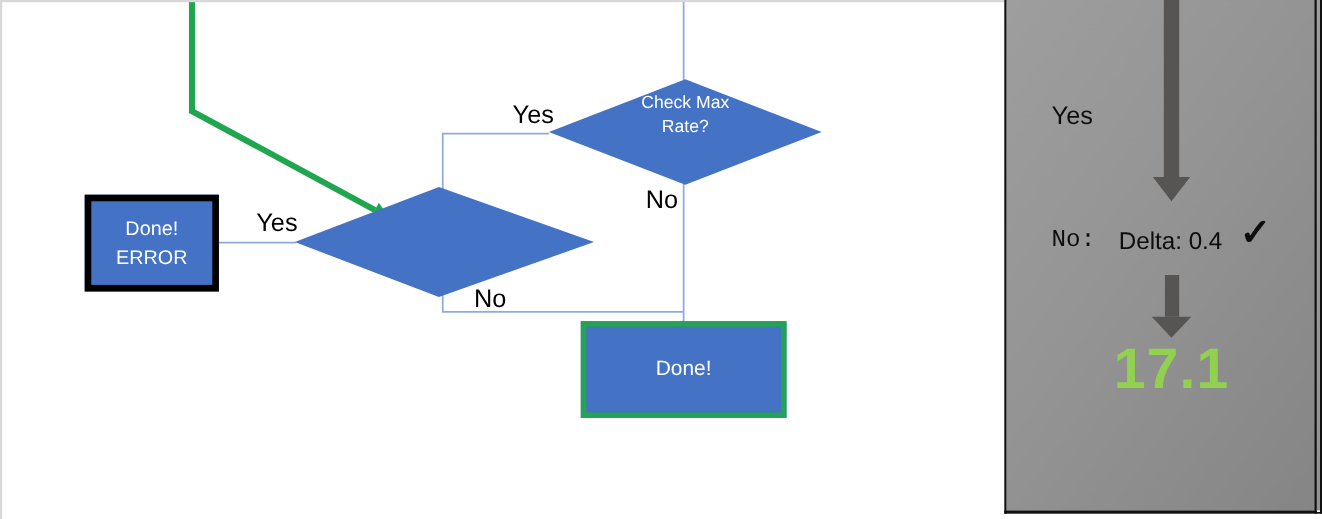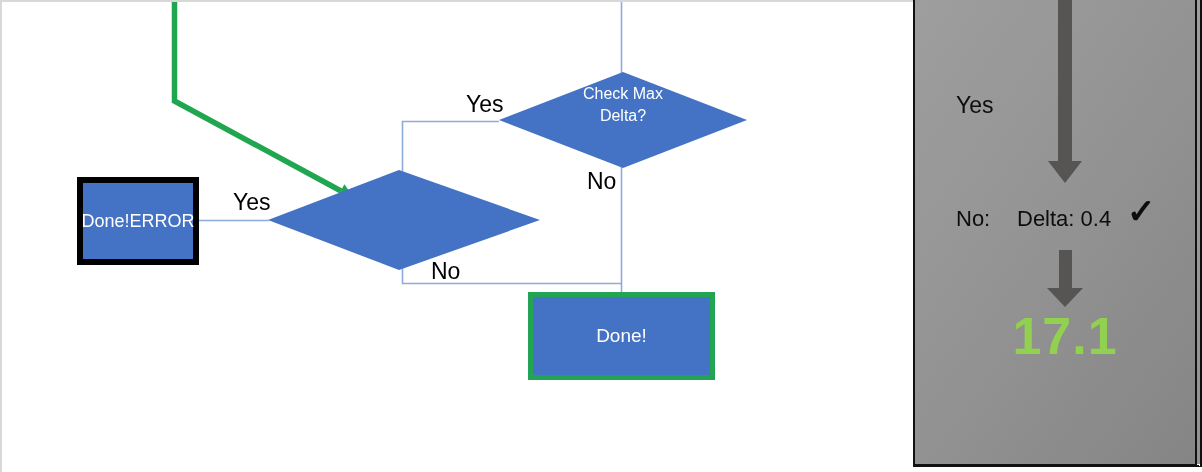--- a/index.html
+++ b/index.html
@@ -15,21 +15,21 @@
 
   .node-text{
     position:absolute;color:#ffffff;text-align:center;
     font-size:16px;line-height:22px;pointer-events:none;
   }
   .flow-label{
     position:absolute;color:#000000;font-size:23px;line-height:23px;white-space:nowrap;
   }
   .box{
     position:absolute;background:#4472C4;box-sizing:border-box;
-    display:flex;align-items:center;justify-content:center;
+    display:flex;flex-direction:column;align-items:center;justify-content:center;
     color:#ffffff;text-align:center;
   }
   .box-error{left:77px;top:177px;width:122px;height:88px;border:6px solid #000000;
     font-size:18px;line-height:26px;}
   .box-done{left:528px;top:292px;width:187px;height:88px;border:5px solid #23A455;
     font-size:19px;line-height:24px;}
 
   
   .side-panel{
     position:absolute;left:913px;top:0;width:289px;height:467px;box-sizing:border-box;
@@ -61,21 +61,21 @@
 
     <polyline points="174.5,0 174.5,101 341,191" fill="none" stroke-width="5.5" stroke="#20A64F"></polyline>
     <polygon points="354,198 337.2,197.5 344.4,184.3" fill="#20A64F"></polygon>
 
     <polygon points="623,72 747,120 623,168 499,120" fill="#4472C4"></polygon>
     <polygon points="399,170 540,220 399,270 268,220" fill="#4472C4"></polygon>
   </svg>
 
   <div class="node-text" style="left:533px;top:83px;width:180px;">
     <span style="display:block">Check Max</span>
-    <span style="display:block">Delta?</span>
+    <span style="display:block">Rate?</span>
   </div>
   <div class="node-text" style="left:312px;top:198px;width:180px;">
   </div>
 
   <div class="box box-error">
     <span>Done!</span>
     <span>ERROR</span>
   </div>
   <div class="box box-done">
     <span>Done!</span>
@@ -90,21 +90,21 @@
   <div class="edge-left"></div>
 </div>
 
 <div class="side-panel">
 
   <div class="arrow-shaft" style="left:143px;top:0;width:14px;height:161px;"></div>
   <div class="arrow-head" style="left:133px;top:161px;"></div>
 
   <div class="panel-label" style="left:41px;top:92px;">Yes</div>
 
-  <div class="panel-label" style="left:41px;top:206px;font-size:22px;">No:</div>
+  <div class="panel-label" style="left:41px;top:206px;font-size:22px;font-family:Liberation Mono, monospace;">No:</div>
   <div class="panel-label" style="left:102px;top:206px;font-size:22px;">Delta: 0.4</div>
   <div class="checkmark" style="left:212px;top:191px;">✓</div>
 
   <div class="arrow-shaft" style="left:144px;top:250px;width:13px;height:38px;"></div>
   <div class="arrow-head" style="left:132px;top:288px;border-left-width:18px;border-right-width:18px;border-top-width:19px;"></div>
 
   <div class="result" style="left:80px;top:306px;">17.1</div>
 </div>
 
 </body></html>

